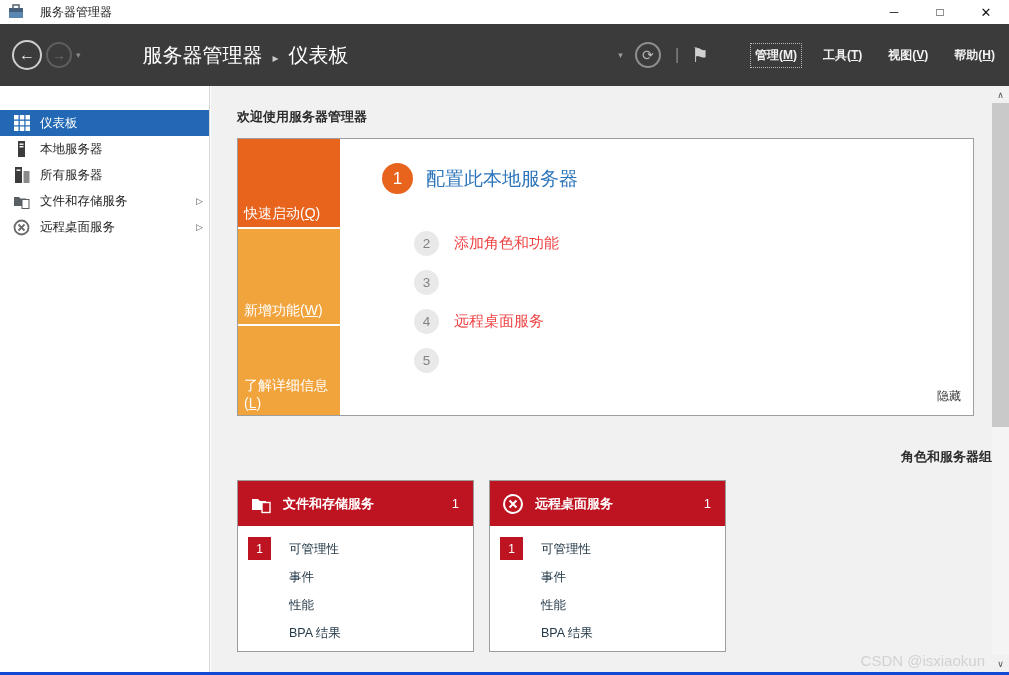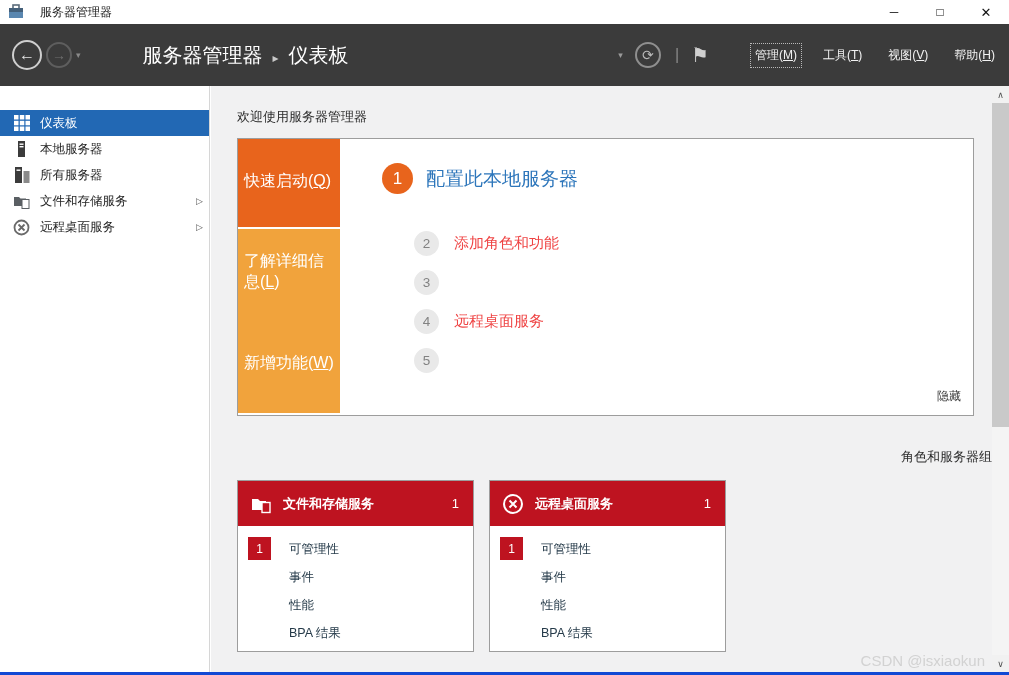--- a/index.html
+++ b/index.html
@@ -23,44 +23,44 @@
   .fwd  { width:26px; height:26px; border:2px solid #5e5e5e; color:#6f6f6f; font-size:14px; margin-left:4px; }
   .caret { color:#8a8a8a; font-size:9px; margin-left:4px; }
   .breadcrumb { margin-left:62px; display:flex; align-items:baseline; }
   .breadcrumb .root, .breadcrumb .current { color:#ffffff; font-size:20px; }
   .breadcrumb .sep { color:#c9c9c9; font-size:12px; margin:0 10px; }
   .header-right { margin-left:auto; display:flex; align-items:center; padding-right:10px; }
   .hdr-caret { color:#9a9a9a; font-size:9px; margin-right:12px; }
   .refresh { width:26px; height:26px; border:2px solid #8f8f8f; color:#b9b9b9; font-size:14px; }
   .hdr-div { color:#8a8a8a; font-size:16px; margin:0 12px 0 14px; }
   .flag { color:#d0d0d0; font-size:20px; margin-right:24px; }
-  .menu-item { color:#f2f2f2; font-size:12px; margin-left:18px; padding:3px 4px; white-space:nowrap; }
+  .menu-item { color:#f2f2f2; font-size:12px; margin-left:18px; padding:3px 4px; white-space:nowrap;font-weight:bold; }
   .menu-item.focused { outline:1px dotted #b9b9b9; }
   .menu-item .key { text-decoration:underline; }
 
   
   .main { position:absolute; top:86px; left:0; right:0; bottom:0; }
   .sidebar { position:absolute; left:0; top:0; bottom:0; width:210px; background:#ffffff;
              border-right:1px solid #d6d6d6; padding-top:24px; }
   .side-item { height:26px; display:flex; align-items:center; padding-left:13px; font-size:12.5px;
                color:#1f1f1f; position:relative; }
   .side-item.selected { background:#2268b4; color:#ffffff; }
   .side-icon { width:17px; height:17px; display:flex; align-items:center; justify-content:center; margin-right:10px; }
   .expand { position:absolute; right:6px; font-size:9px; color:#555; }
 
   .content { position:absolute; left:211px; right:17px; top:0; bottom:0; background:#f1f1f2;
              padding:22px 0 0 26px; overflow:hidden; }
-  .section-heading { font-size:13px; font-weight:normal; color:#2c2c2c; }
+  .section-heading { font-size:13px; font-weight:bold; color:#2c2c2c; }
 
   
   .welcome-tile { position:relative; margin-top:12px; width:737px; height:278px; background:#ffffff;
                   border:1px solid #9d9d9d; }
   .quick-col { position:absolute; left:0; top:0; bottom:0; width:102px; display:flex;
                flex-direction:column; }
-  .quick-block { display:flex; color:#ffffff; font-size:16px; padding:0 1px 4px 6px; align-items:center; }
+  .quick-block { display:flex; color:#ffffff; font-size:14px; padding:0 1px 4px 6px; align-items:flex-end; }
   .quick-block .key { text-decoration:underline; }
   .qb1 { background:#e8641c; flex:0 0 88px; margin-bottom:2px; }
   .qb2 { background:#f1a33c; flex:0 0 95px; margin-bottom:2px; }
   .qb3 { background:#f1a33c; flex:1 1 auto; }
   .step { position:absolute; display:flex; align-items:center; }
   .step-circle { border-radius:50%; display:flex; align-items:center; justify-content:center; flex:0 0 auto; }
   .step1 { top:24px; left:144px; }
   .step1 .step-circle { width:31px; height:31px; background:#e8641c; color:#fff; font-size:17px; }
   .step1 .step-label { font-size:19px; color:#2d76bb; margin-left:13px; }
   .step-sm .step-circle { width:25px; height:25px; background:#e9e9e9; color:#828282; font-size:13.5px; }
@@ -210,25 +210,25 @@
   </div>
 
   <div class="content">
     <div class="section-heading">欢迎使用服务器管理器</div>
 
     <div class="welcome-tile">
       <div class="quick-col">
         <div class="quick-block qb1">
           <span><span>快速启动(</span><span class="key">Q</span><span>)</span></span>
         </div>
+        <div class="quick-block qb2">
+          <span><span>新增功能(</span><span class="key">W</span><span>)</span></span>
+        </div>
         <div class="quick-block qb3">
           <span><span>了解详细信息(</span><span class="key">L</span><span>)</span></span>
-        </div>
-        <div class="quick-block qb2">
-          <span><span>新增功能(</span><span class="key">W</span><span>)</span></span>
         </div>
       </div>
 
       <div class="step step1">
         <span class="step-circle">1</span>
         <span class="step-label">配置此本地服务器</span>
       </div>
       <div class="step step-sm s2">
         <span class="step-circle">2</span>
         <span class="step-label">添加角色和功能</span>

